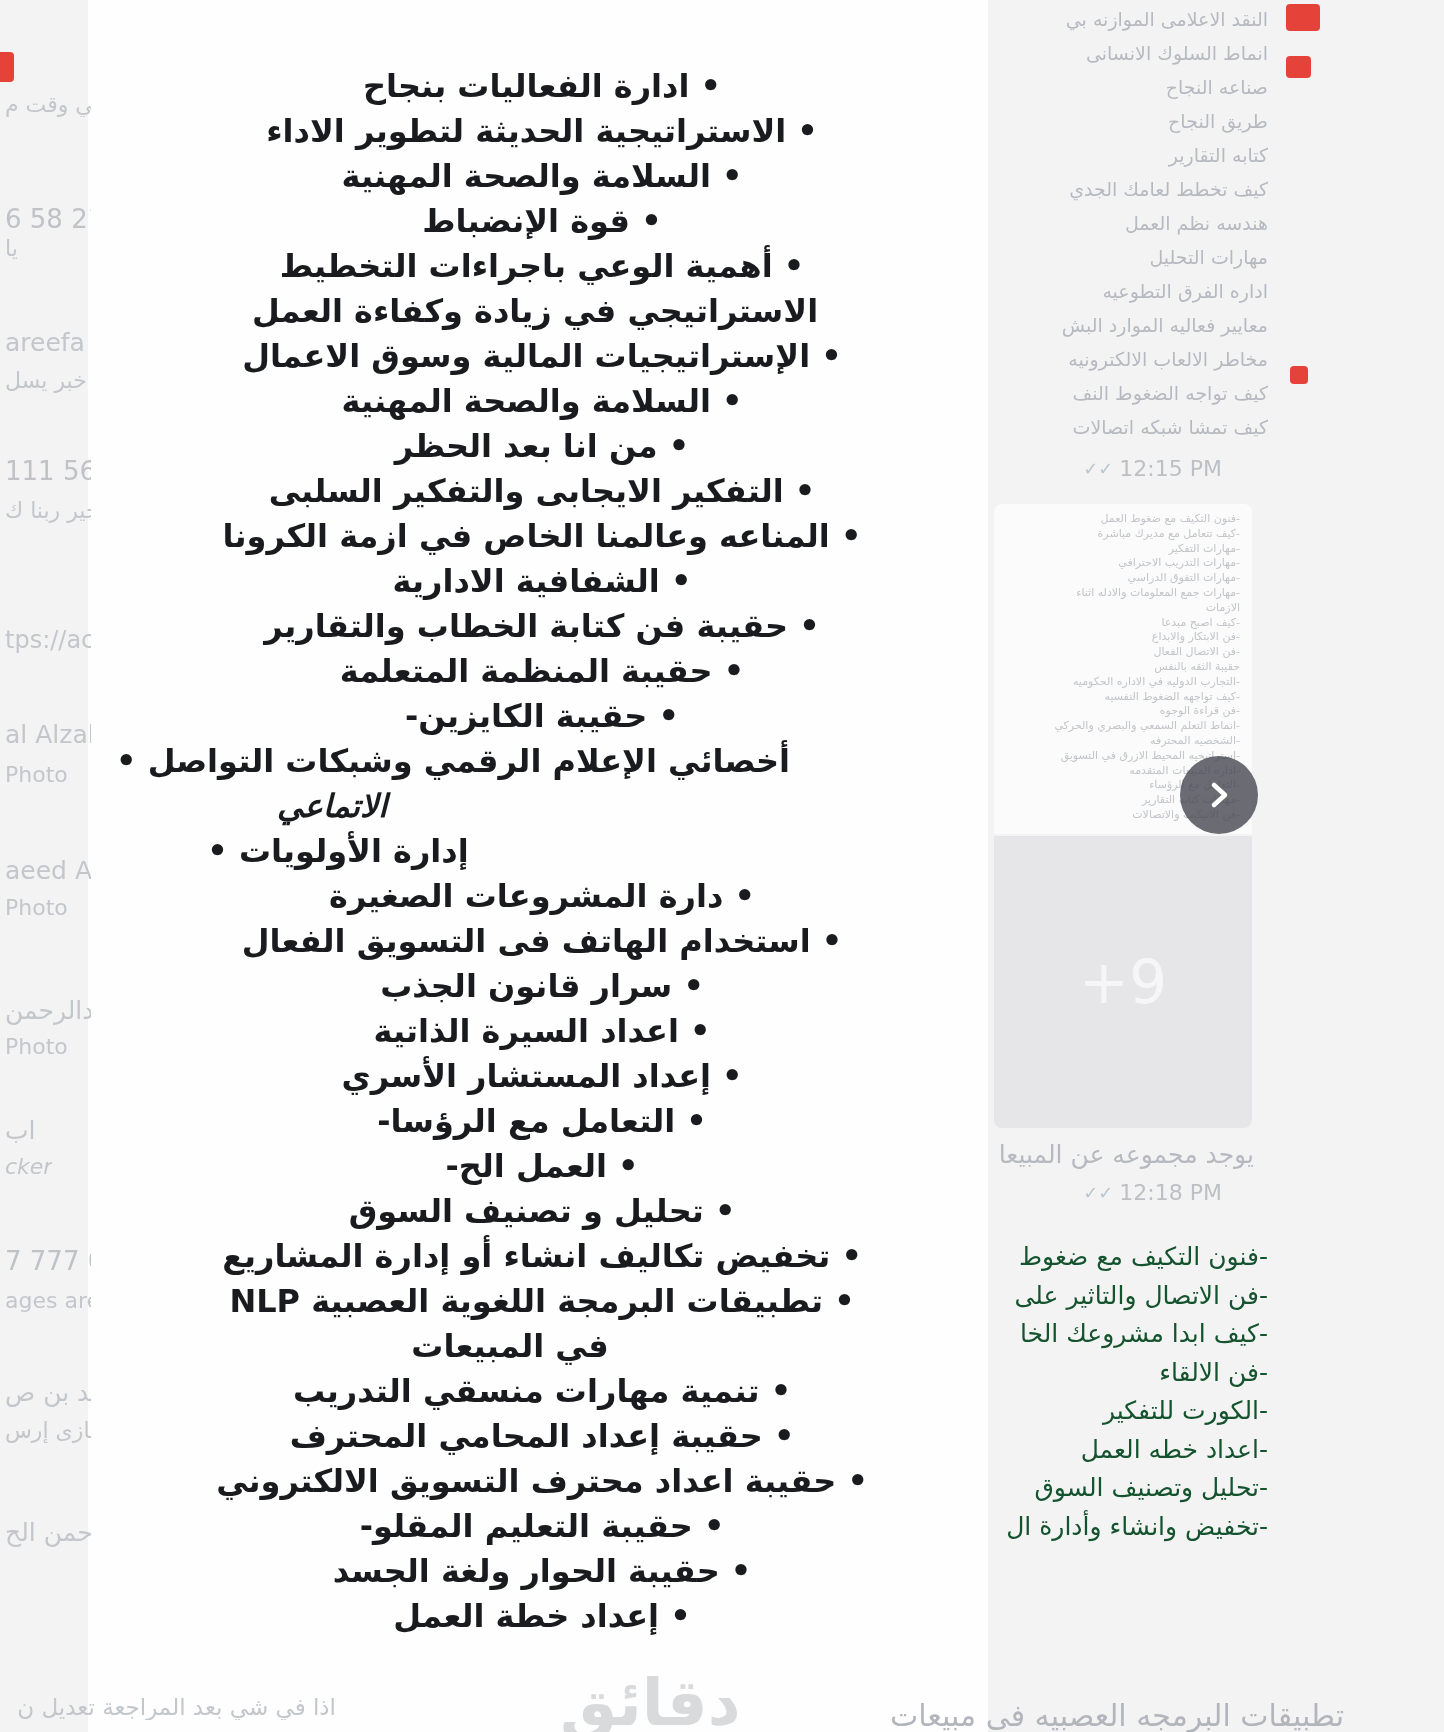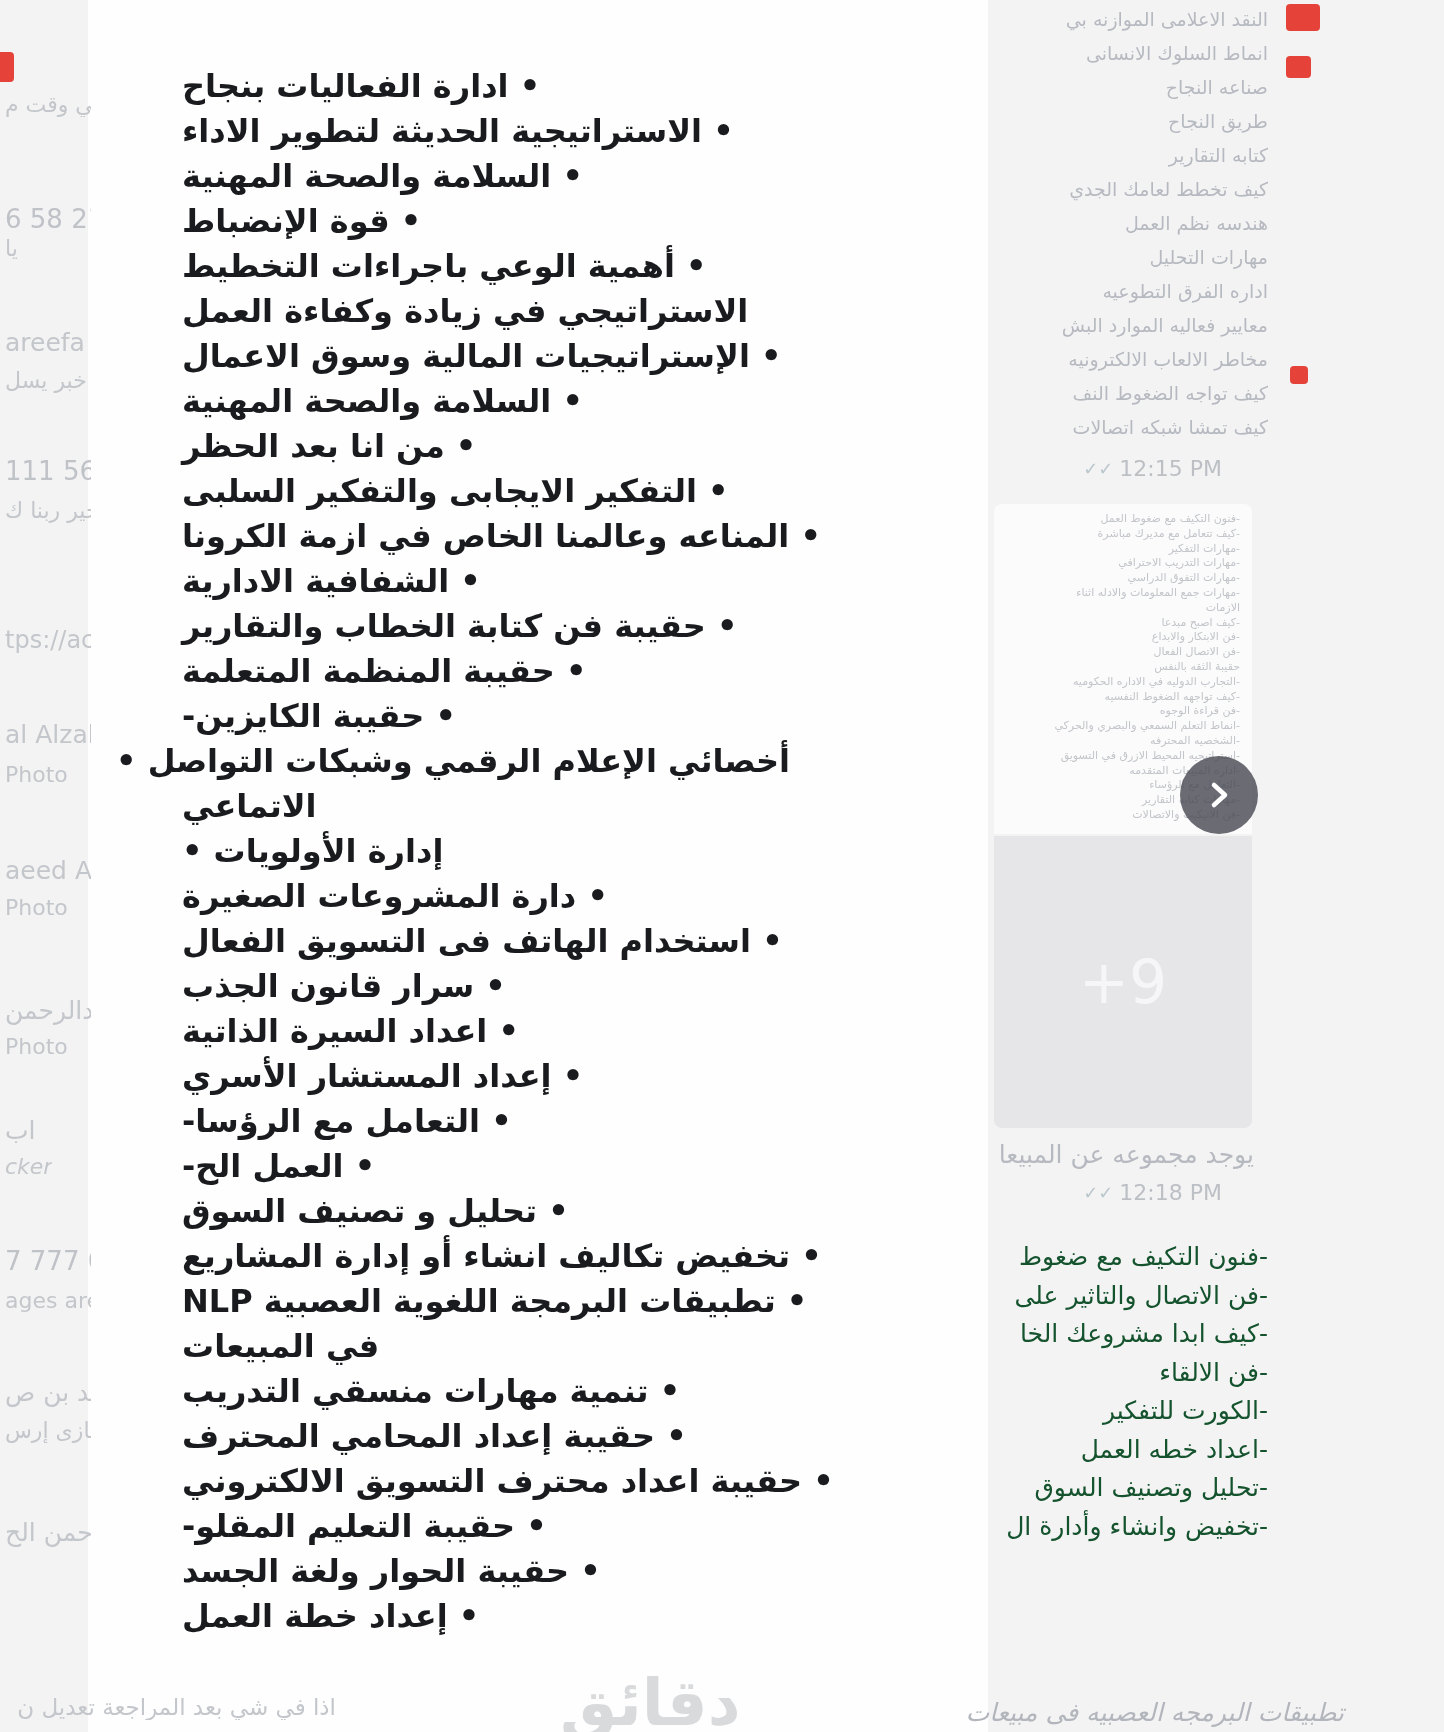--- a/index.html
+++ b/index.html
@@ -67,36 +67,36 @@
     position:absolute;top:1140px;right:190px;width:266px;white-space:nowrap;overflow:hidden;
     direction:rtl;text-align:right;color:#b6bac0;font-size:25px;
   }
   .right-bottom-list{
     position:absolute;top:1238px;right:176px;width:300px;overflow:hidden;
     direction:rtl;text-align:right;color:#14532d;font-size:25px;line-height:38.5px;
   }
   .right-bottom-list .li{white-space:nowrap;}
   .bottom-right-line{
     position:absolute;top:1698px;right:100px;direction:rtl;white-space:nowrap;
-    color:#b2b6bc;font-size:25px;font-style:italic;
+    color:#b2b6bc;font-size:30px;
   }
   .red-chip{position:absolute;background:#e5423a;border-radius:4px;}
   #chip-tl{left:0;top:52px;width:14px;height:30px;border-radius:0 4px 4px 0;}
   #chip-tr1{left:1286px;top:4px;width:34px;height:27px;}
   #chip-tr2{left:1286px;top:56px;width:25px;height:22px;}
   #chip-mid{left:1290px;top:366px;width:18px;height:18px;}
   
   .main-list{
     position:absolute;top:64px;right:542px;width:720px;
-    direction:rtl;text-align:left;font-weight:700;font-size:32px;line-height:45px;color:#1a1b1e;
+    direction:rtl;text-align:center;font-weight:700;font-size:32px;line-height:45px;color:#1a1b1e;
   }
   .main-list .li{white-space:nowrap;}
   .main-list .v-cont{padding-right:14px;}
   .main-list .v-shift{padding-right:112px;}
-  .main-list .v-deep{padding-right:420px;}
+  .main-list .v-deep{padding-right:420px;font-style:italic;}
   .main-list .v-mid{padding-right:408px;}
   .main-list .v-small{padding-right:64px;}
   .watermark{
     position:absolute;left:560px;top:1666px;font-size:64px;font-weight:700;
     color:#d8dadc;letter-spacing:2px;
   }
   .next-btn{
     position:absolute;left:1180px;top:756px;width:78px;height:78px;border-radius:50%;
     background:rgba(73,75,84,.82);border:none;cursor:pointer;
     display:flex;align-items:center;justify-content:center;padding:0;

